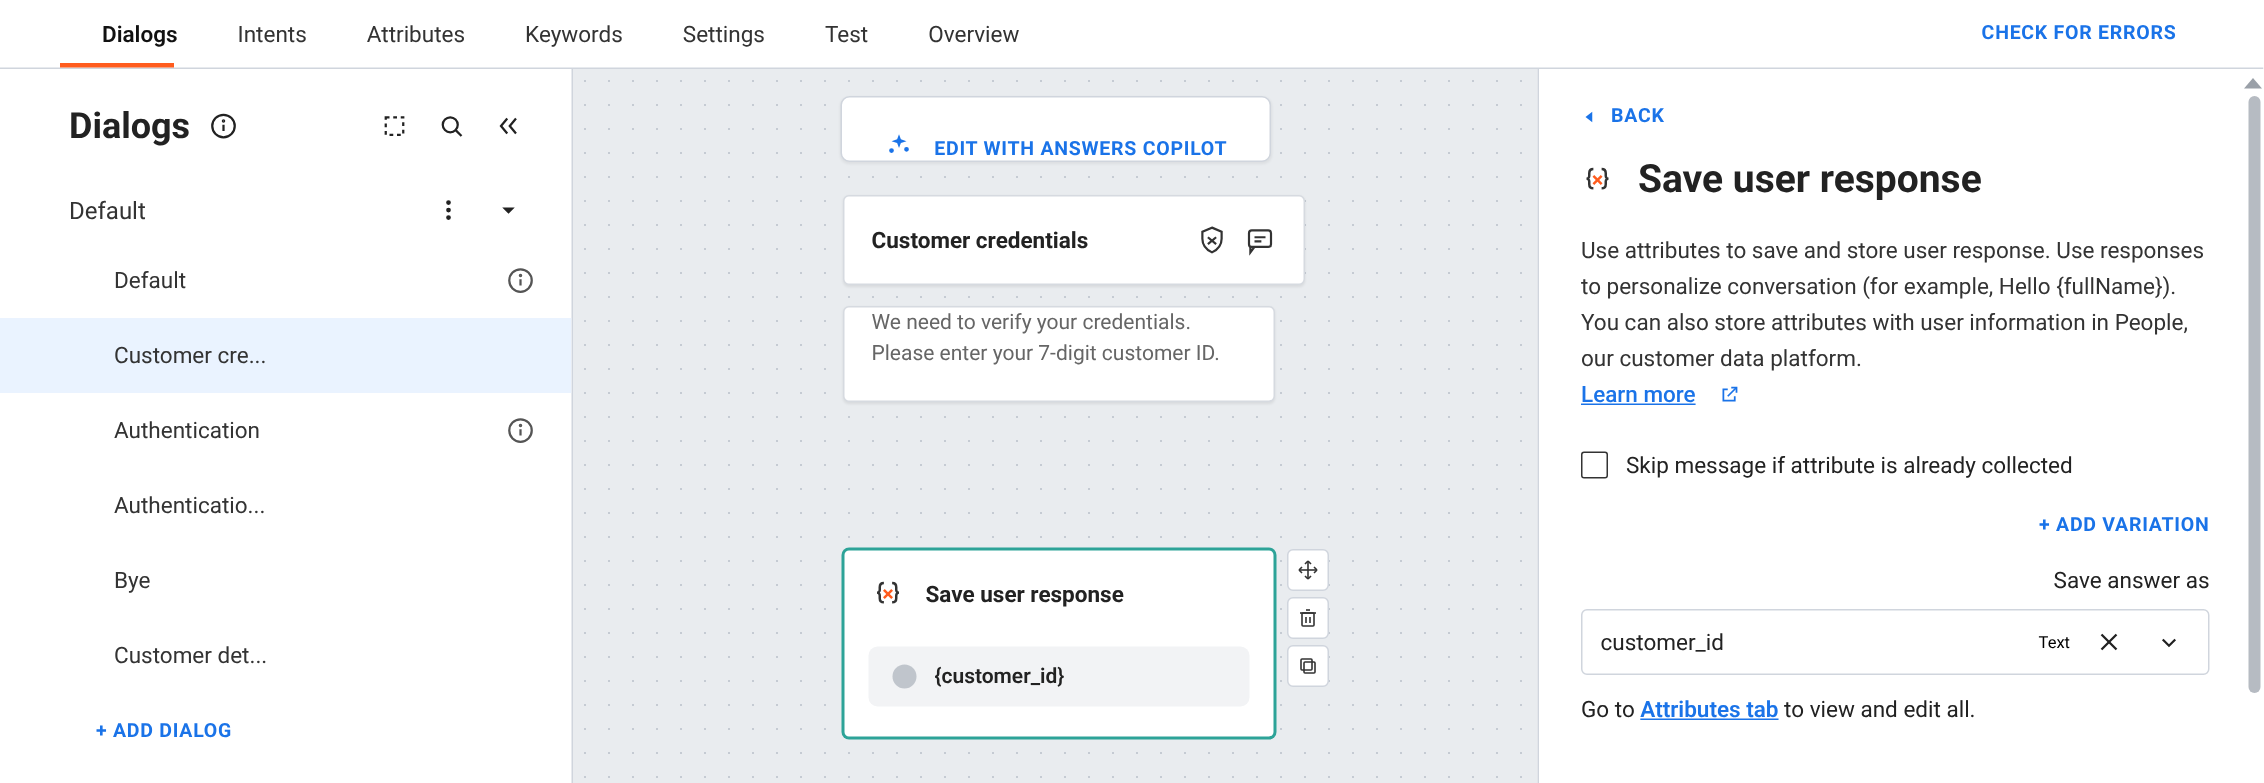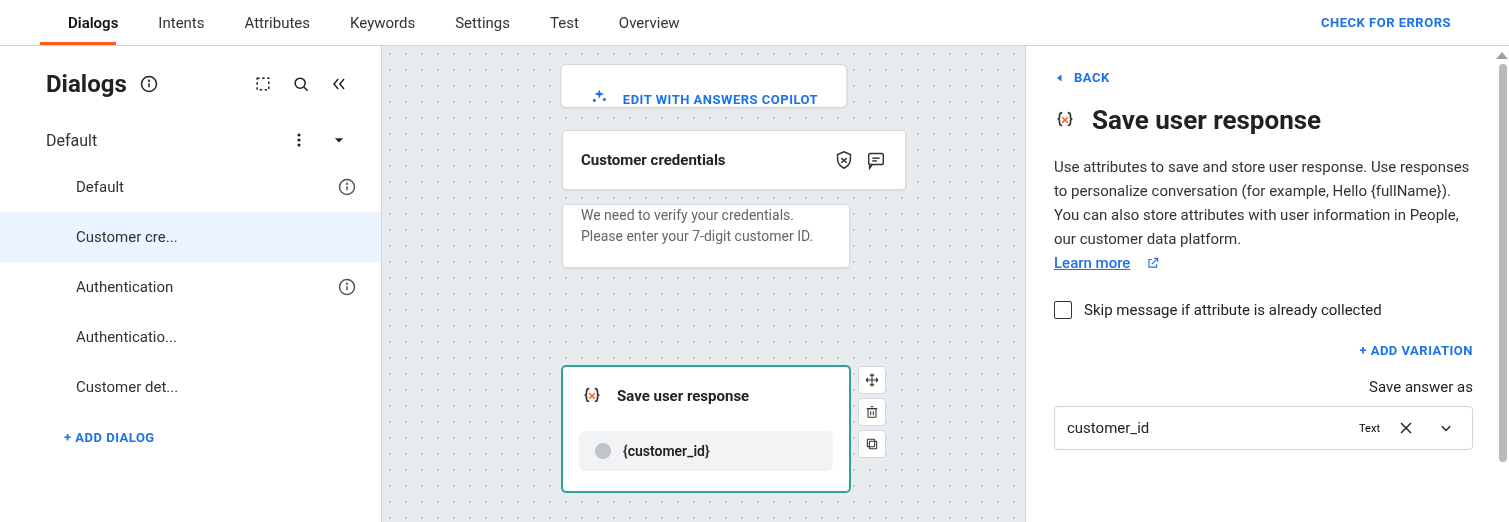--- a/index.html
+++ b/index.html
@@ -166,37 +166,40 @@
                 <circle cx="12" cy="12" r="9"></circle>
                 <line x1="12" y1="11" x2="12" y2="16"></line>
                 <circle cx="12" cy="8" r="0.5" fill="currentColor"></circle>
               </svg>
           </span>
         </div>
         <div class="tree-item">
           <span class="overflow-ellipsis">Authenticatio...</span>
         </div>
         <div class="tree-item">
+          <span class="overflow-ellipsis">Bye</span>
+        </div>
+        <div class="tree-item">
           <span class="overflow-ellipsis">Customer det...</span>
         </div>
         <div class="add-dialog">+ ADD DIALOG</div>
       </div>
     </div>
 
     <div class="canvas">
       <div class="copilot-btn">
         <svg class="icon-svg" style="stroke:var(--blue)" viewBox="0 0 24 24">
             <path d="M12 3l1.5 4L18 8.5l-4.5 1.5L12 14l-1.5-4L6 8.5 10.5 7z" fill="var(--blue)" stroke="none"></path>
             <circle cx="18" cy="15" r="1" fill="var(--blue)"></circle>
             <circle cx="6" cy="16" r="1" fill="var(--blue)"></circle>
           </svg>
         <span>EDIT WITH ANSWERS COPILOT</span>
       </div>
 
-      <div class="card" style="left:180px;top:84px;width:344px;">
+      <div class="card" style="left:180px;top:84px;width:308px;">
         <div class="card-hdr">
           <span>Customer credentials</span>
           <div class="card-small-icons">
             <span class="small-icon">
               <svg viewBox="0 0 24 24" width="22" height="22" fill="none" stroke="#333" stroke-width="1.6">
                   <path d="M12 3l7 3v5c0 5-3 8-7 10-4-2-7-5-7-10V6z"></path>
                   <line x1="9" y1="10" x2="15" y2="15"></line>
                   <line x1="15" y1="10" x2="9" y2="15"></line>
                 </svg>
             </span>
@@ -314,18 +317,21 @@
               <line x1="18" y1="6" x2="6" y2="18"></line>
             </svg>
         </span>
         <span class="icon-btn">
           <svg class="icon-svg" viewBox="0 0 24 24">
               <polyline points="7 10 12 15 17 10"></polyline>
             </svg>
         </span>
       </div>
 
+      <div class="panel-note">
+        <span>Go to </span><a class="panel-link" style="font-weight:600">Attributes tab</a><span> to view and edit all.</span>
+      </div>
 
       <div class="scroll-cap"></div>
       <div class="scroll-hint"></div>
     </div>
   </div>
 </div>
 
 </body></html>

